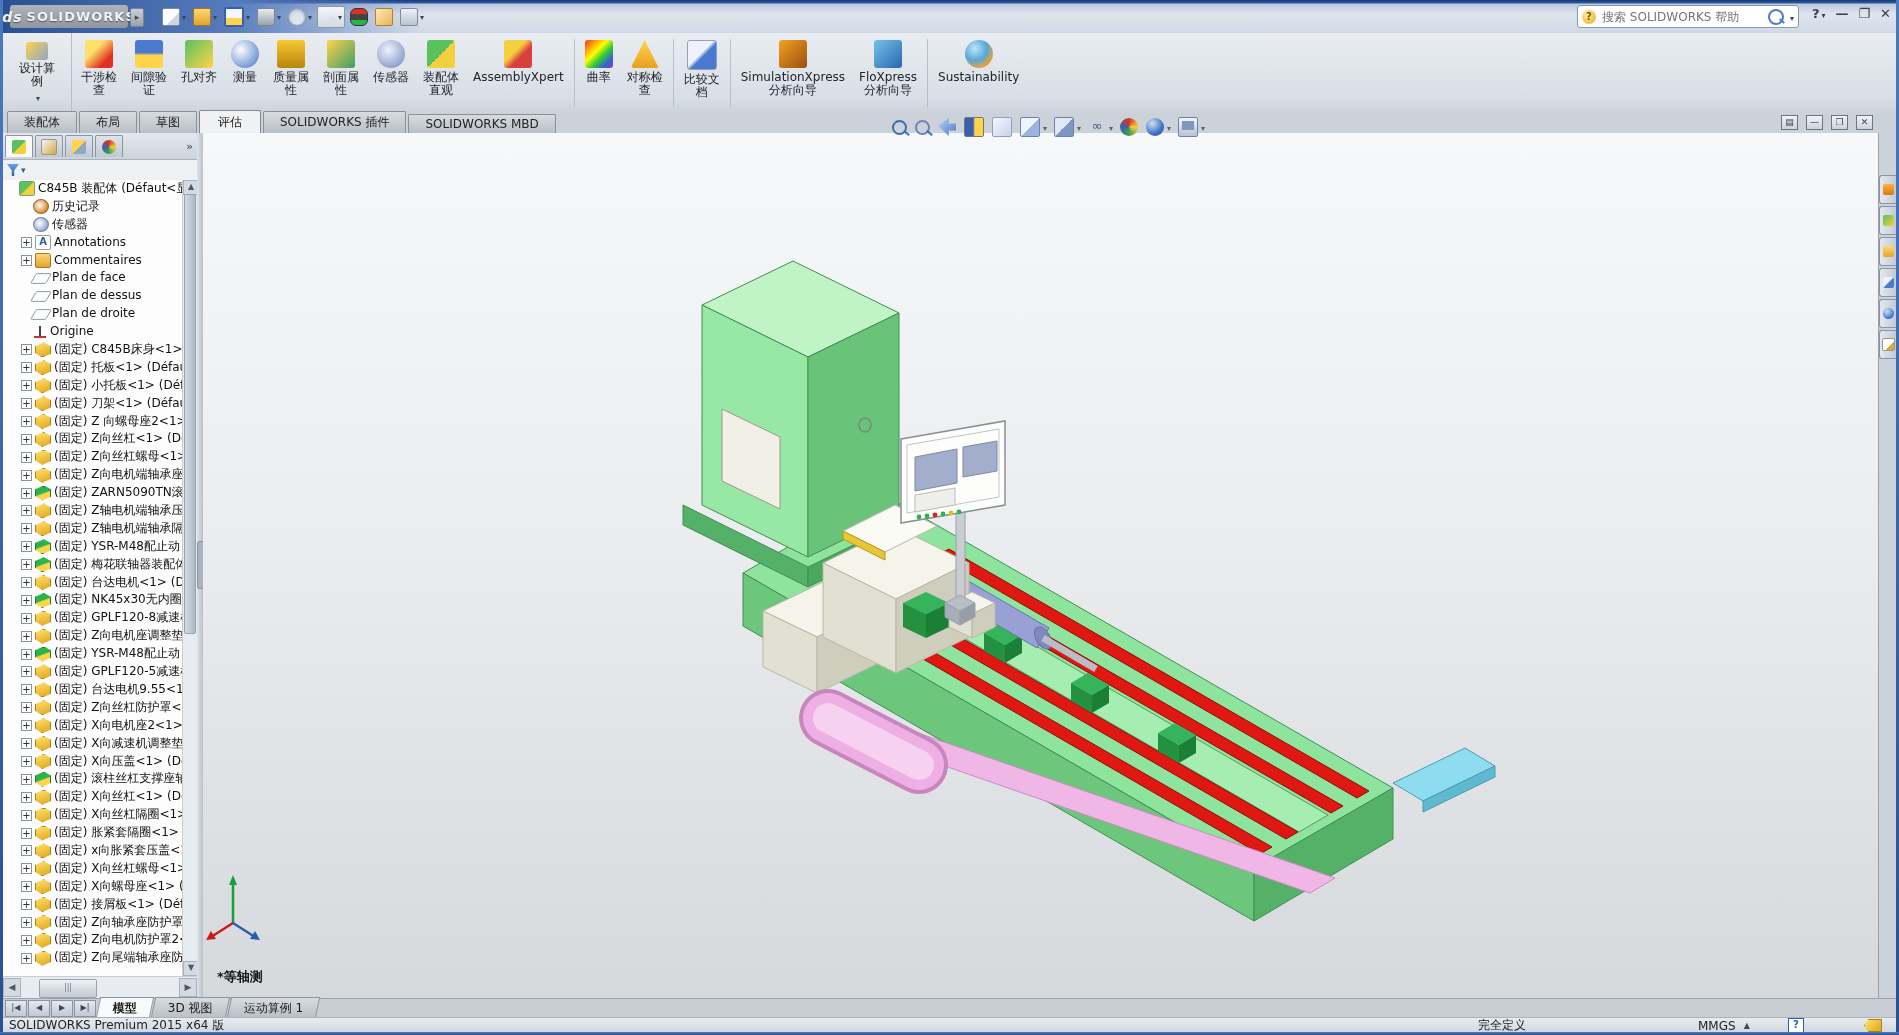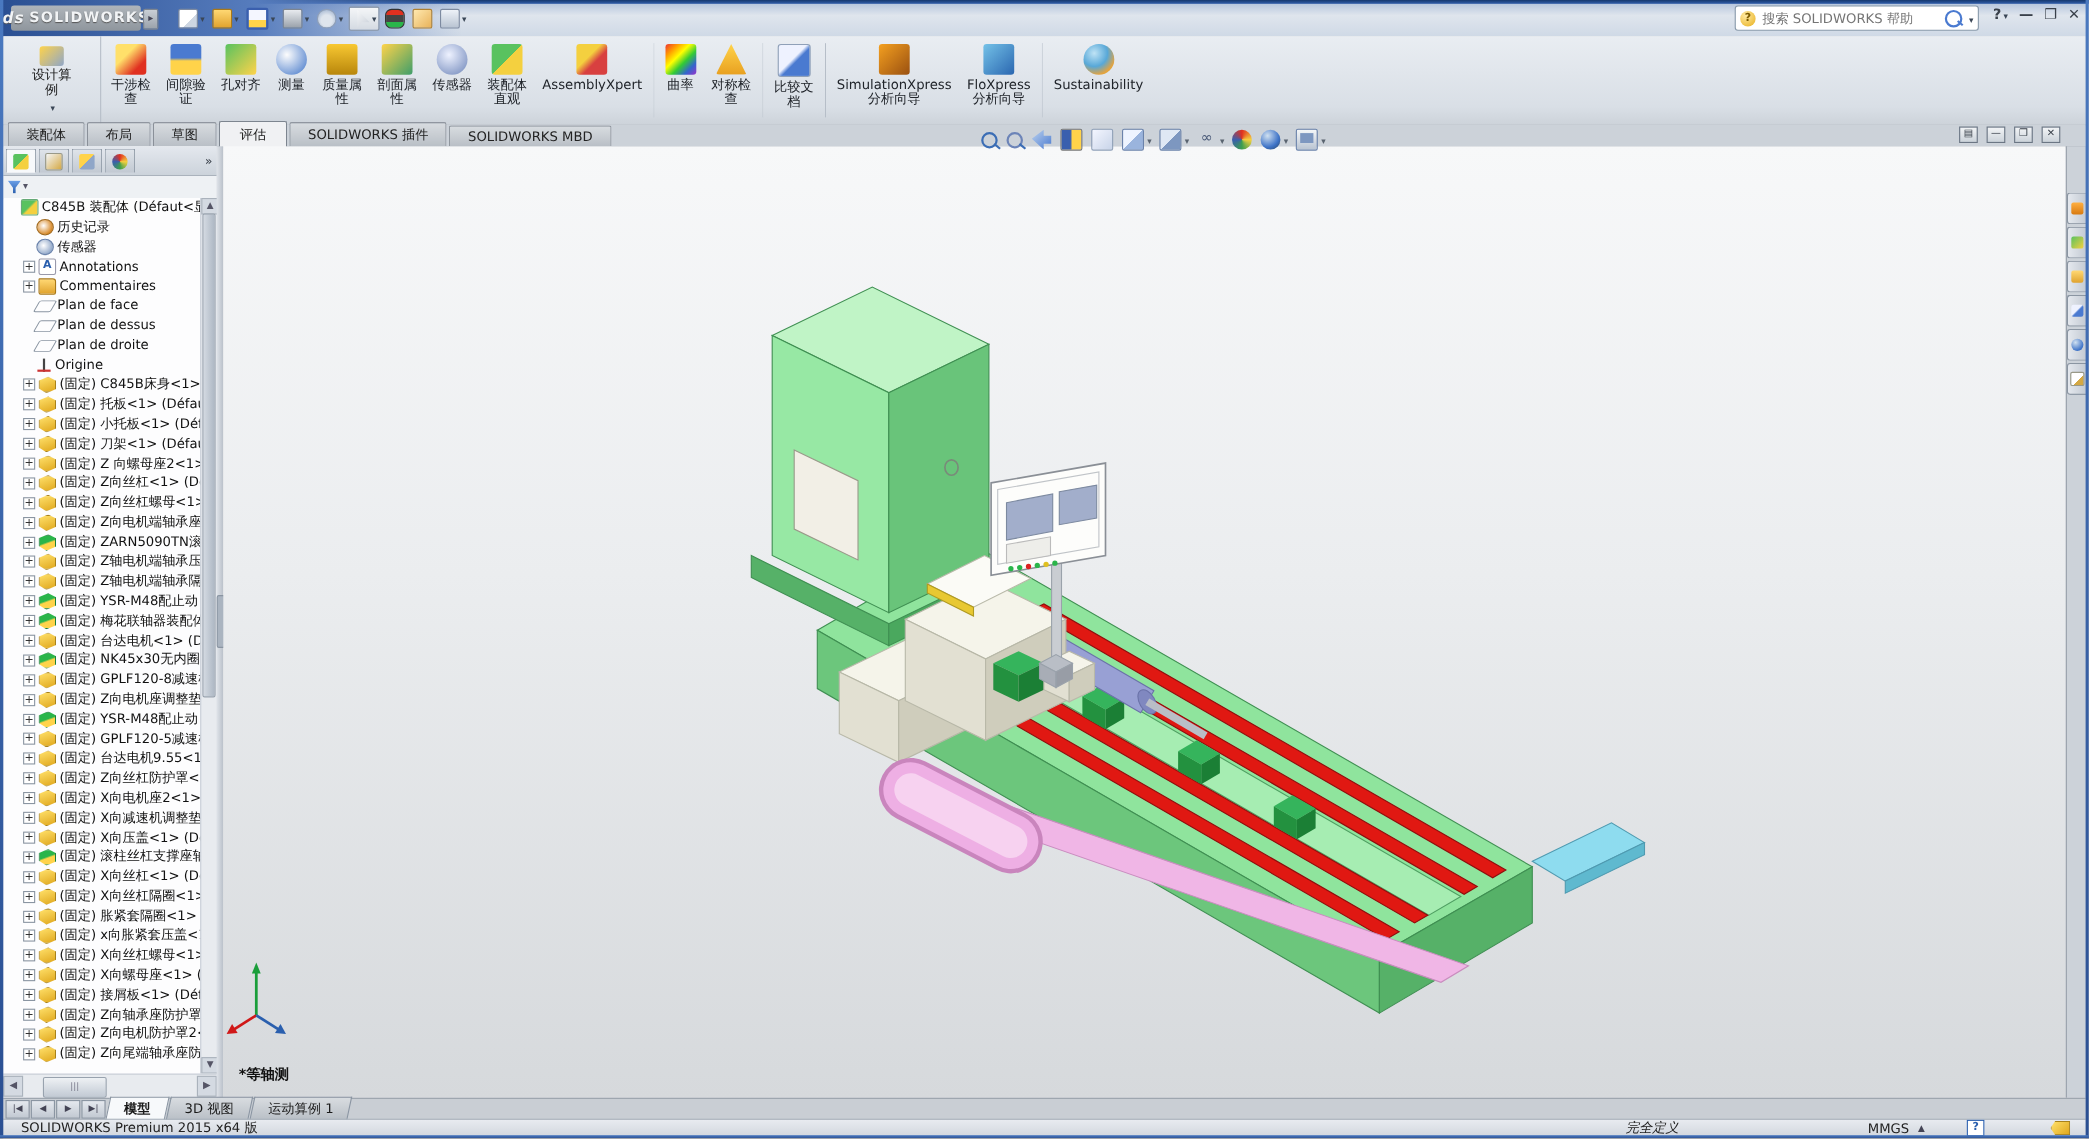--- a/index.html
+++ b/index.html
@@ -46,21 +46,21 @@
   #searchbox input{flex:1;border:0;outline:none;font-size:12px;color:#333;font-family:inherit;background:transparent;}
   #searchbox .mag{width:12px;height:12px;border:2px solid #4a7ad0;border-radius:50%;position:relative;}
   #searchbox .mag::after{content:"";position:absolute;left:9px;top:9px;width:6px;height:2px;background:#4a7ad0;transform:rotate(40deg);}
   #win-controls{position:absolute;right:8px;top:6px;display:flex;align-items:center;gap:10px;color:#39404a;font-size:13px;}
   #win-controls .wbtn{cursor:default;font-weight:bold;}
 
   
   #ribbon{position:absolute;left:3px;top:33px;width:1893px;height:80px;
     background:linear-gradient(180deg,#e9edf2,#d9dfe6 80%,#cdd3da);border-bottom:1px solid #aab2bc;display:flex;}
   #design-study{width:64px;border-right:1px solid #b6bec8;display:flex;flex-direction:column;align-items:center;
-    justify-content:center;gap:2px;padding:4px 12px;}
+    justify-content:center;gap:2px;padding:4px 2px;}
   #design-study .ri{width:22px;height:18px;}
   #design-study .lbl{white-space:pre-line;text-align:center;line-height:13px;}
   #ribbon-buttons{display:flex;align-items:stretch;padding:4px 2px;}
   .rb{display:flex;flex-direction:column;align-items:center;justify-content:flex-start;
     padding:3px 7px 1px;border-radius:3px;}
   .rb .lbl{white-space:pre-line;text-align:center;line-height:13px;margin-top:3px;color:#20242a;}
   .rb.sep{padding:0;margin:2px 3px;width:0;border-left:1px solid #b6bec8;}
   .ri{width:28px;height:28px;border-radius:3px;}
   .ri.design-study{background:linear-gradient(135deg,#ffd34a,#8fa6c8);}
   .ri.interference{background:linear-gradient(135deg,#ffe06a 35%,#e03020 75%);}
@@ -190,23 +190,23 @@
   .vcrbtn{width:20px;height:15px;border:1px solid #8a95a2;background:linear-gradient(180deg,#e4e8ee,#c2c9d2);
     font-size:8px;text-align:center;line-height:14px;color:#445;}
   .btab{padding:2px 14px 1px;border:1px solid #8a95a2;border-bottom:0;background:linear-gradient(180deg,#d8dce0,#b9bfc6);
     margin-right:1px;font-size:12px;transform:skewX(-12deg);}
   .btab span{display:inline-block;transform:skewX(12deg);}
   .btab.active{background:#f7f9fb;font-weight:bold;}
 
   
   #statusbar{position:absolute;left:3px;top:1017px;width:1893px;height:15px;background:linear-gradient(180deg,#e8ebf0,#d2d7de);
     border-top:1px solid #aab2bc;display:flex;align-items:center;font-size:12px;color:#222;}
-  #status-left{padding-left:16px;}
+  #status-left{padding-left:6px;}
   #status-right{margin-left:auto;display:flex;align-items:center;gap:0;}
-  #status-defined{width:220px;font-style:italic;}
+  #status-defined{width:220px;}
   #status-units{width:90px;display:flex;align-items:center;gap:8px;}
   #status-units .up{font-size:8px;color:#445;}
   #status-help{width:14px;height:13px;border:1px solid #2a5fae;background:#fff;color:#2a5fae;font-weight:bold;font-size:10px;
     text-align:center;line-height:12px;margin-right:60px;}
   #status-tag{width:16px;height:11px;background:linear-gradient(135deg,#ffe06a,#e0a81e);border:1px solid #a8821a;
     clip-path:polygon(25% 0,100% 0,100% 100%,25% 100%,0 50%);margin-right:14px;}
 </style>
 </head>
 <body>
 

